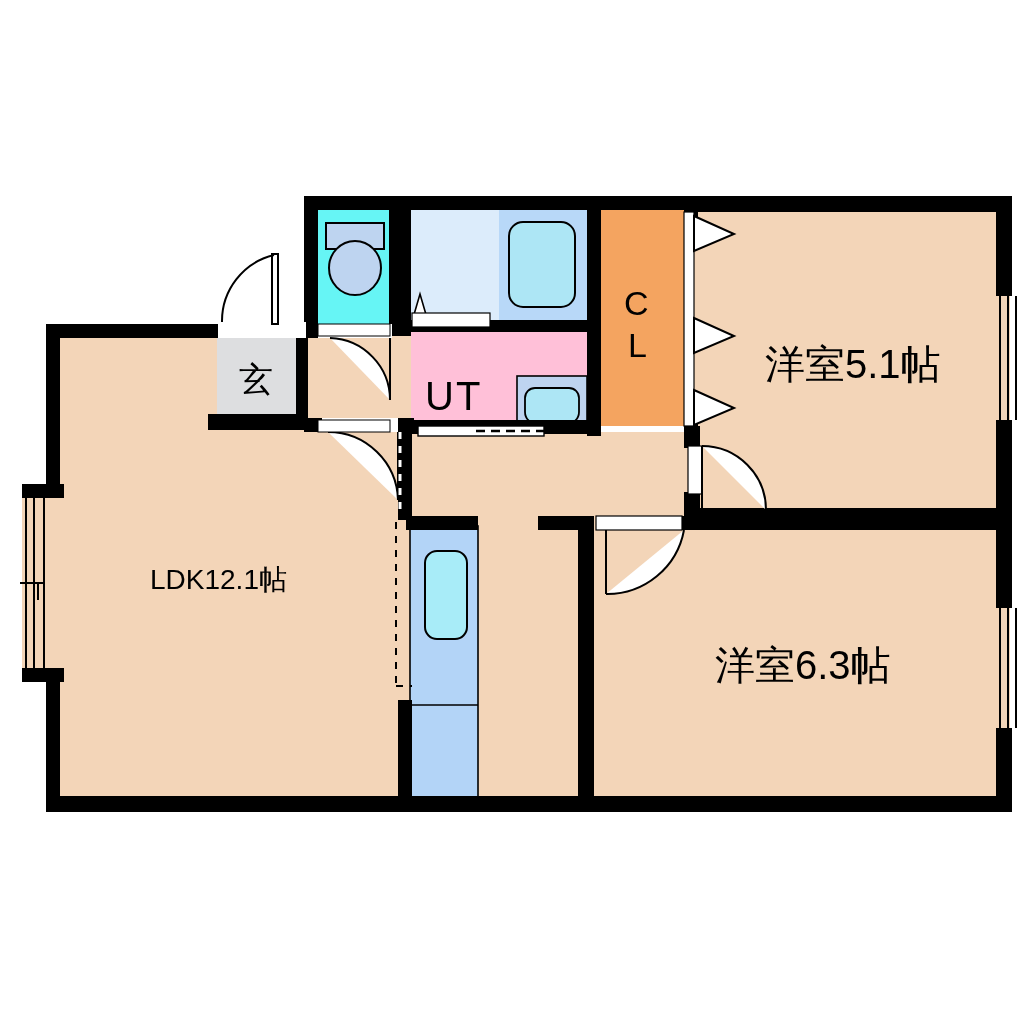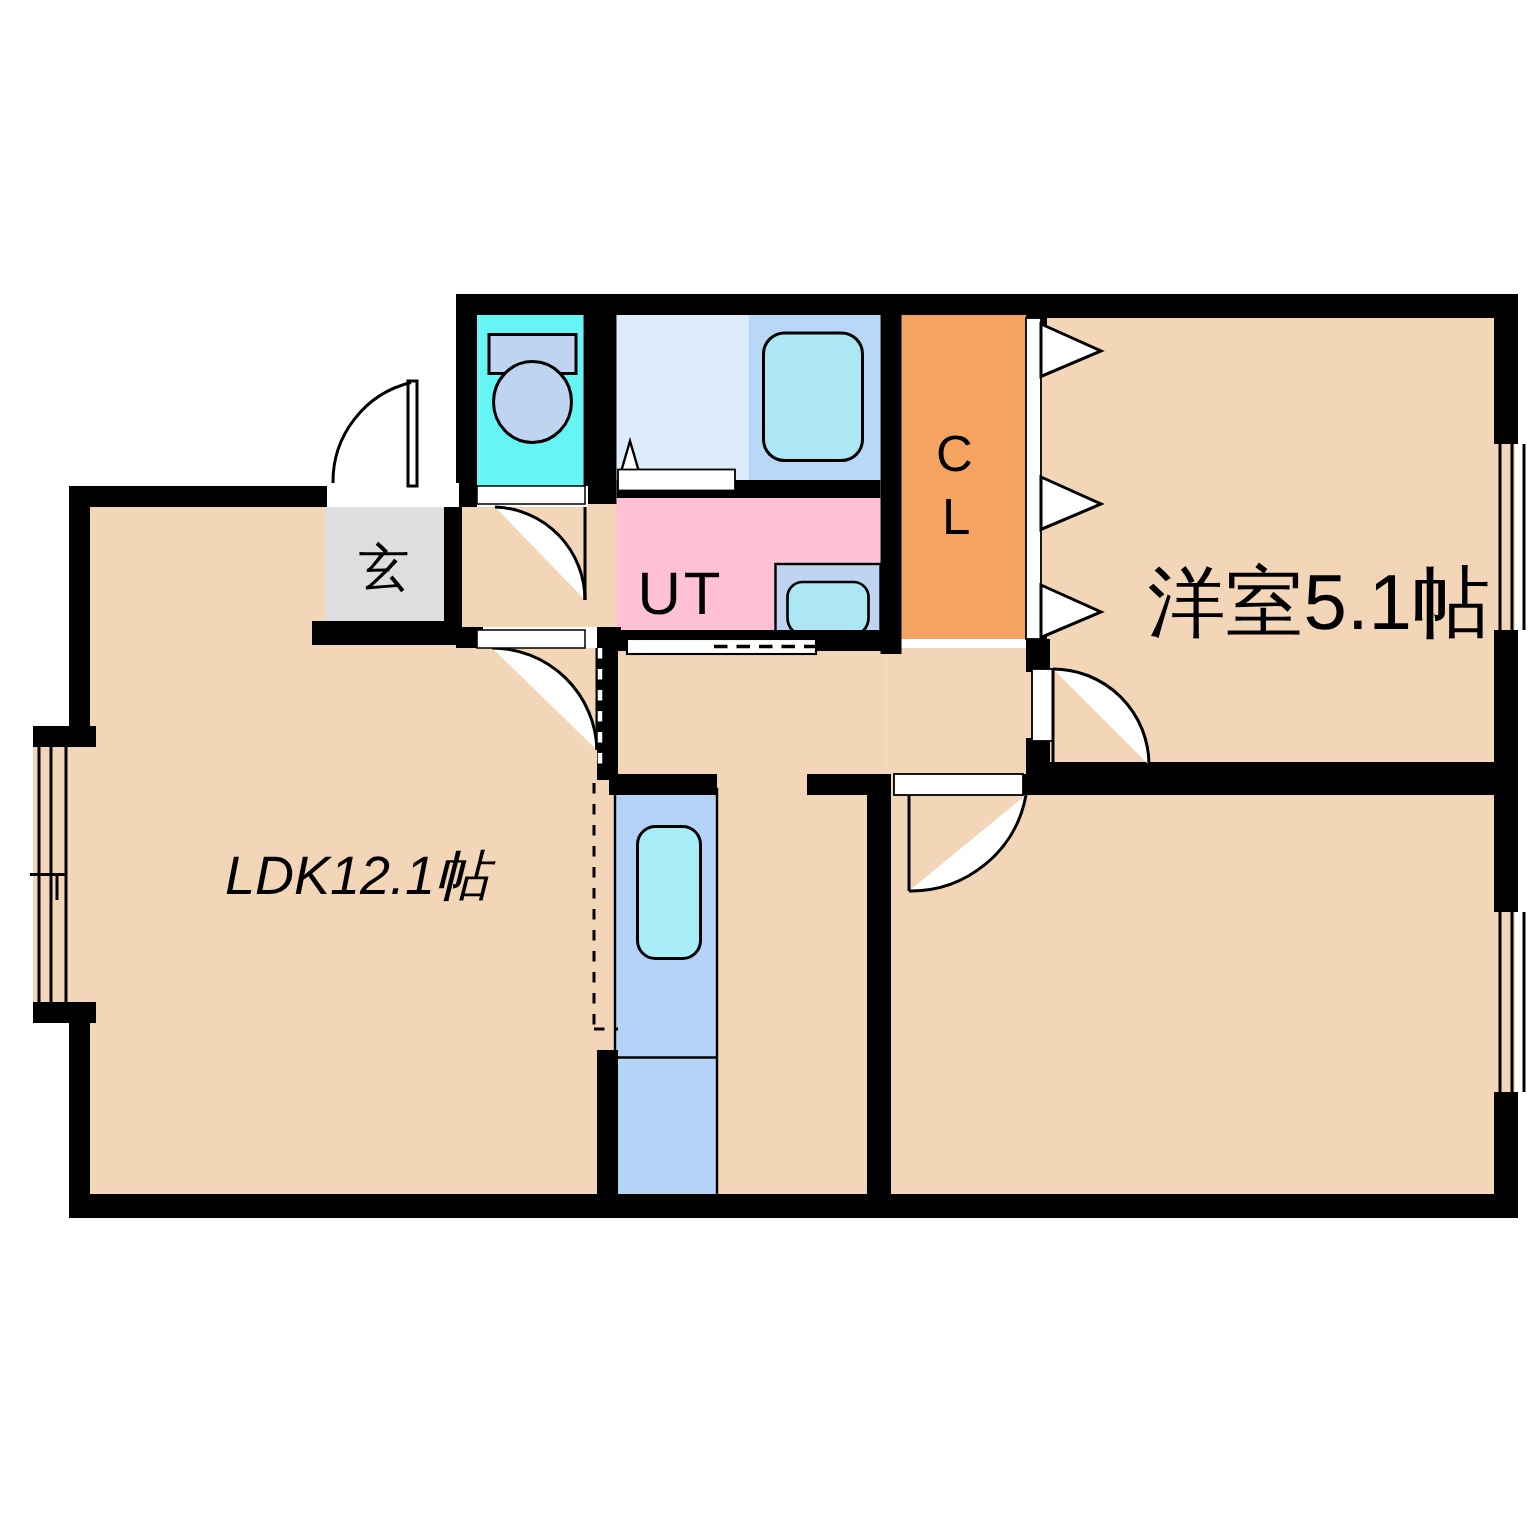--- a/index.html
+++ b/index.html
@@ -225,24 +225,25 @@
     </g>
 
     <g>
       <line x1="400" y1="432" x2="400" y2="512" stroke="#ffffff" stroke-width="3" stroke-dasharray="7 7"></line>
       <line x1="396" y1="522" x2="396" y2="686" stroke="#000000" stroke-width="2" stroke-dasharray="7 7"></line>
       <line x1="396" y1="686" x2="412" y2="686" stroke="#000000" stroke-width="2" stroke-dasharray="7 7"></line>
     </g>
 
   </svg>
 
-  <div class="room-label" style="left:150px; top:566px; font-size:36px; letter-spacing:0px;font-style:italic;">LDK12.1帖</div>
-
-  <div class="room-label" style="left:765px; top:376px; font-size:52px;">洋室5.1帖</div>
-
+  <div class="room-label" style="left:150px; top:566px; font-size:28px; letter-spacing:0px;">LDK12.1帖</div>
+
+  <div class="room-label" style="left:765px; top:344px; font-size:40px;">洋室5.1帖</div>
+
+  <div class="room-label" style="left:715px; top:645px; font-size:40px;">洋室6.3帖</div>
 
   <div class="room-label" style="left:425px; top:376px; font-size:40px; letter-spacing:2px;">UT</div>
 
   <div class="room-label" style="left:624px; top:286px; font-size:34px;">C</div>
 
   <div class="room-label" style="left:628px; top:328px; font-size:34px;">L</div>
 
   <div class="room-label" style="left:239px; top:362px; font-size:34px;">玄</div>
 
 </div>

